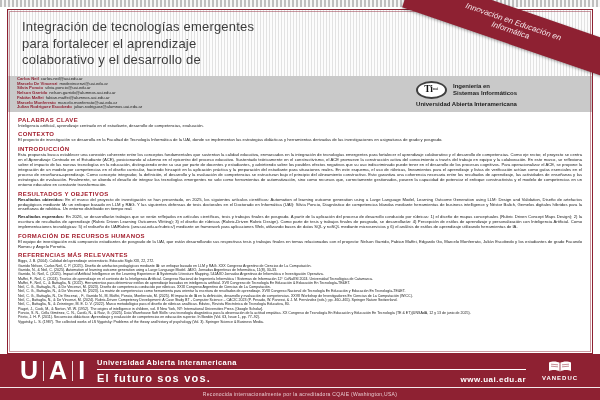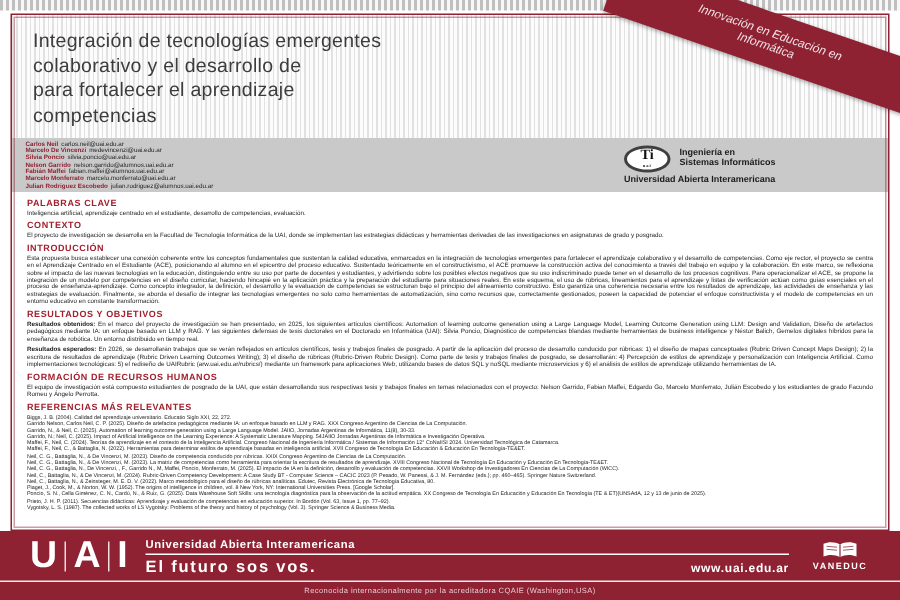--- a/index.html
+++ b/index.html
@@ -46,21 +46,21 @@
     background: #c9c9c9; padding: 3px 9px; height: 36px;
   }
   .author-row { font-size: 4.2px; line-height: 4.7px; white-space: nowrap; }
   .author-name { color: #8e2132; font-weight: bold; margin-right: 2px; }
   .author-email { color: #222; }
 
   .dept { margin-right: 66px; text-align: center; }
   .dept-top { display: flex; align-items: center; justify-content: center; gap: 6px; }
   .ti-oval {
     width: 31px; height: 18px; border: 2px solid #3f3f3f; border-radius: 50%;
-    background: #fff; display: flex; flex-direction: column; align-items: center; justify-content: center;
+    background: #fff; display: flex; align-items: center; justify-content: center;
     font-family: "Liberation Serif", serif; font-weight: bold; color: #111;
   }
   .ti-main { font-size: 9.5px; line-height: 9px; }
   .ti-sub { font-size: 3px; line-height: 3px; letter-spacing: .6px; }
   .dept-program { font-size: 6px; font-weight: bold; color: #1c1c1c; text-align: left; line-height: 7px; }
   .dept-univ { font-size: 6px; font-weight: bold; color: #1c1c1c; margin-top: 2px; }
 
   .content { padding: 2px 10px 0; }
   .sec-h { color: #a3202f; font-weight: bold; font-size: 6px; letter-spacing: .4px; margin: 3px 0 1px; }
   .body-text { font-size: 4.2px; line-height: 4.9px; color: #1b1b1b; text-align: justify; }
@@ -98,23 +98,22 @@
     <div>Innovación en Educación en</div>
     <div>Informática</div>
   </div>
 </div>
 
 <div class="frame">
   <div class="frame-inner-line"></div>
 
   <div class="title-block">
       <div class="title-line">Integración de tecnologías emergentes</div>
+      <div class="title-line">para fortalecer el aprendizaje</div>
       <div class="title-line">colaborativo y el desarrollo de</div>
-      <div class="title-line">para fortalecer el aprendizaje</div>
-      <div class="title-line">competencias</div>
     </div>
 
   <div class="authors-band">
     <div class="authors-list">
         <div class="author-row">
         <span class="author-name">Carlos Neil</span><span class="author-email">carlos.neil@uai.edu.ar</span>
       </div>
         <div class="author-row">
         <span class="author-name">Marcelo De Vincenzi</span><span class="author-email">medevincenzi@uai.edu.ar</span>
       </div>

